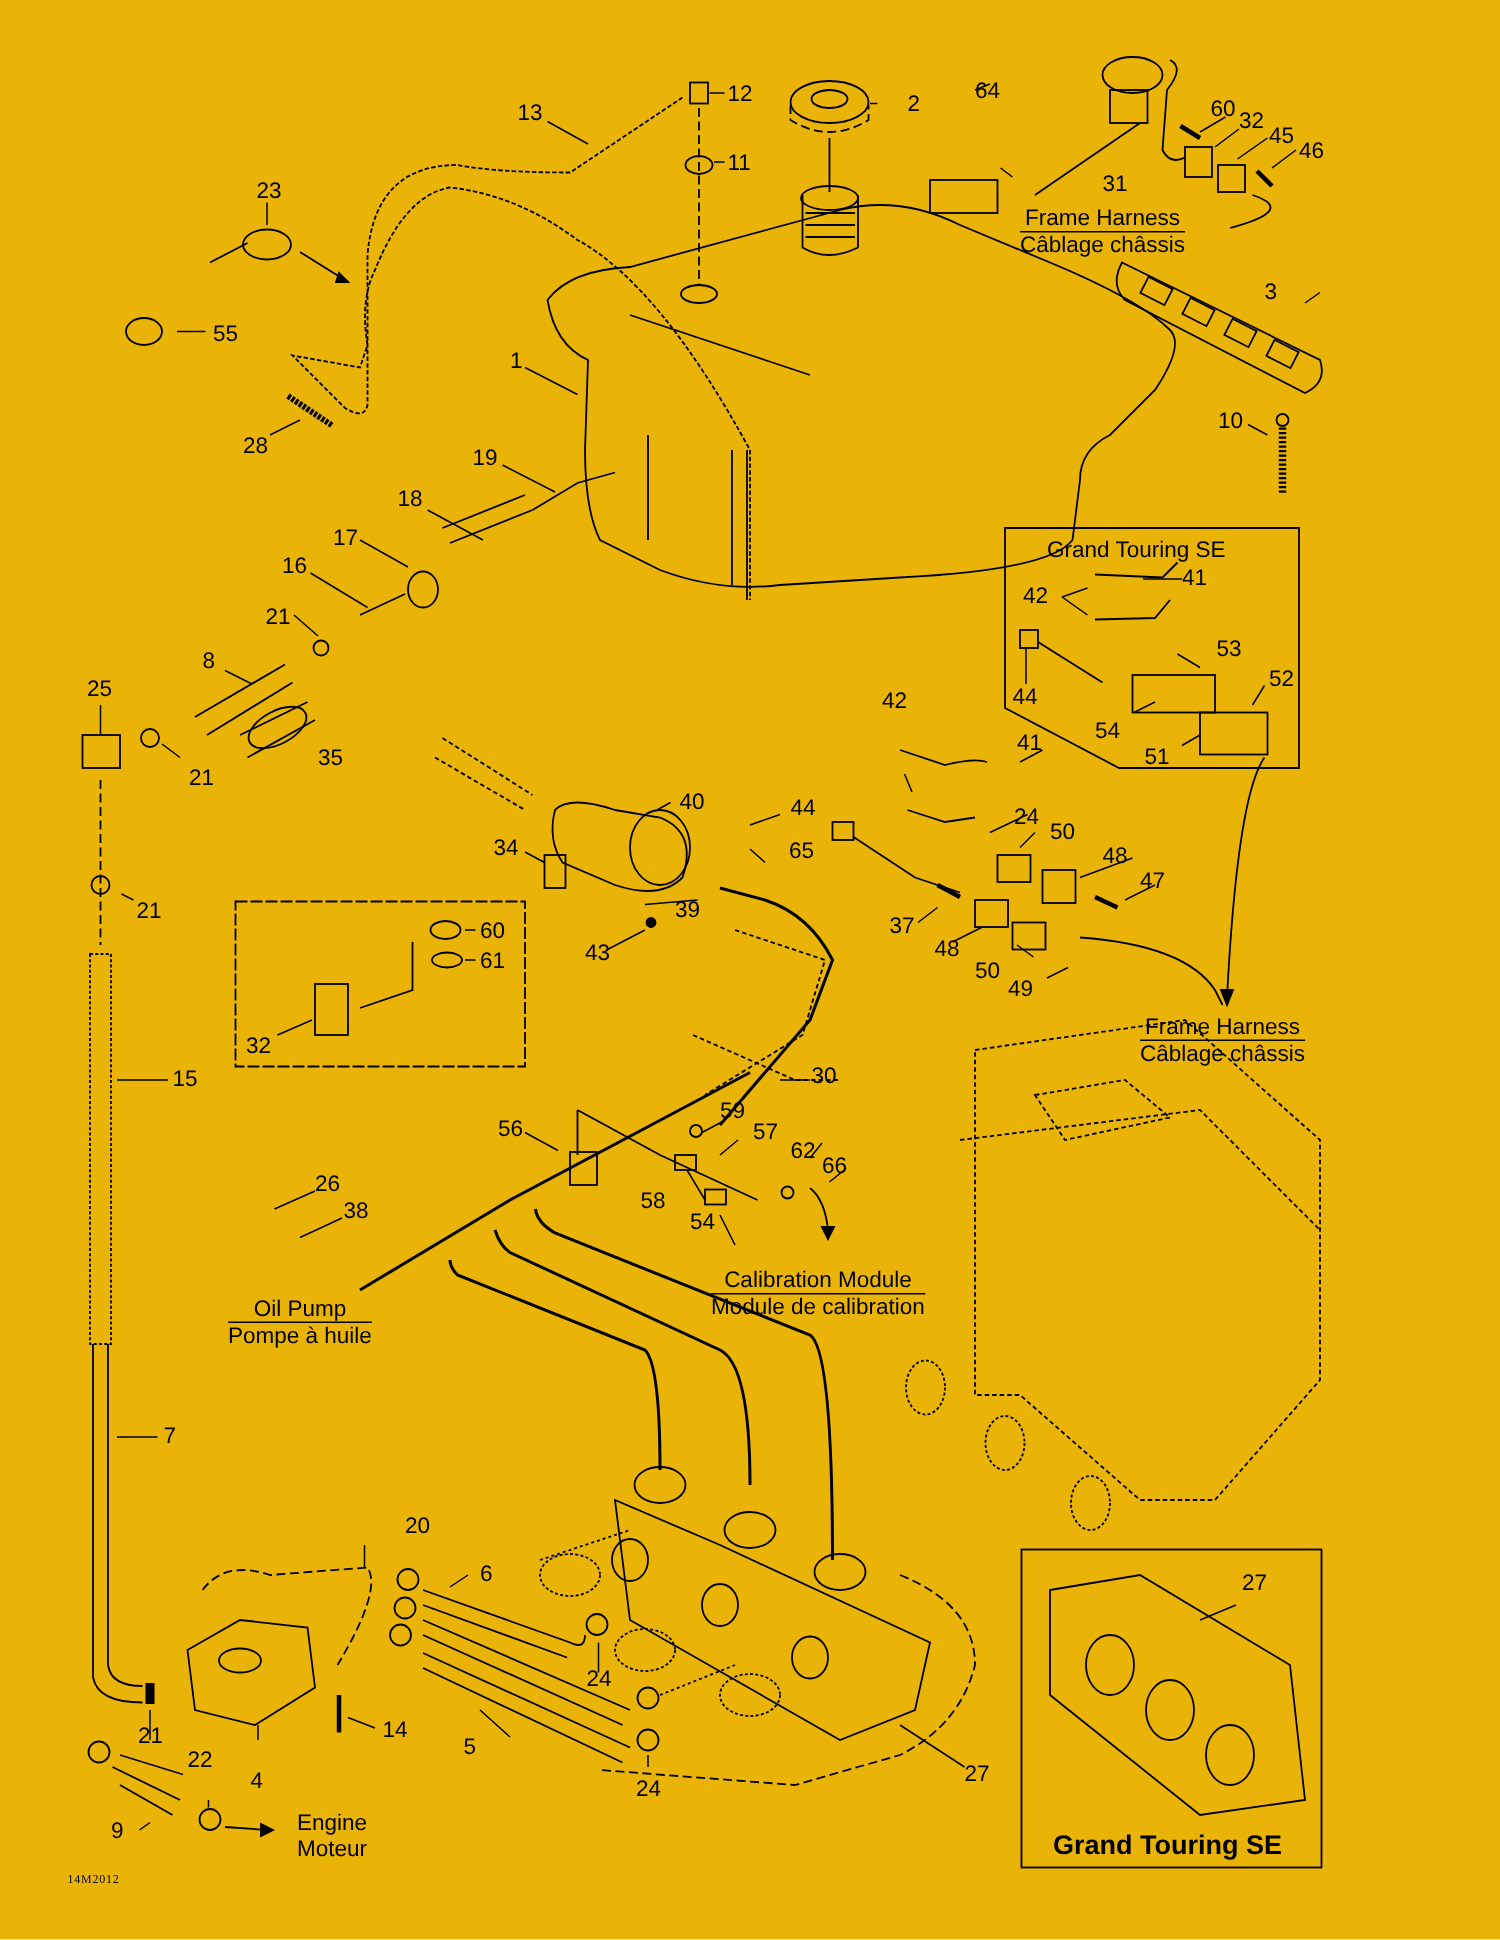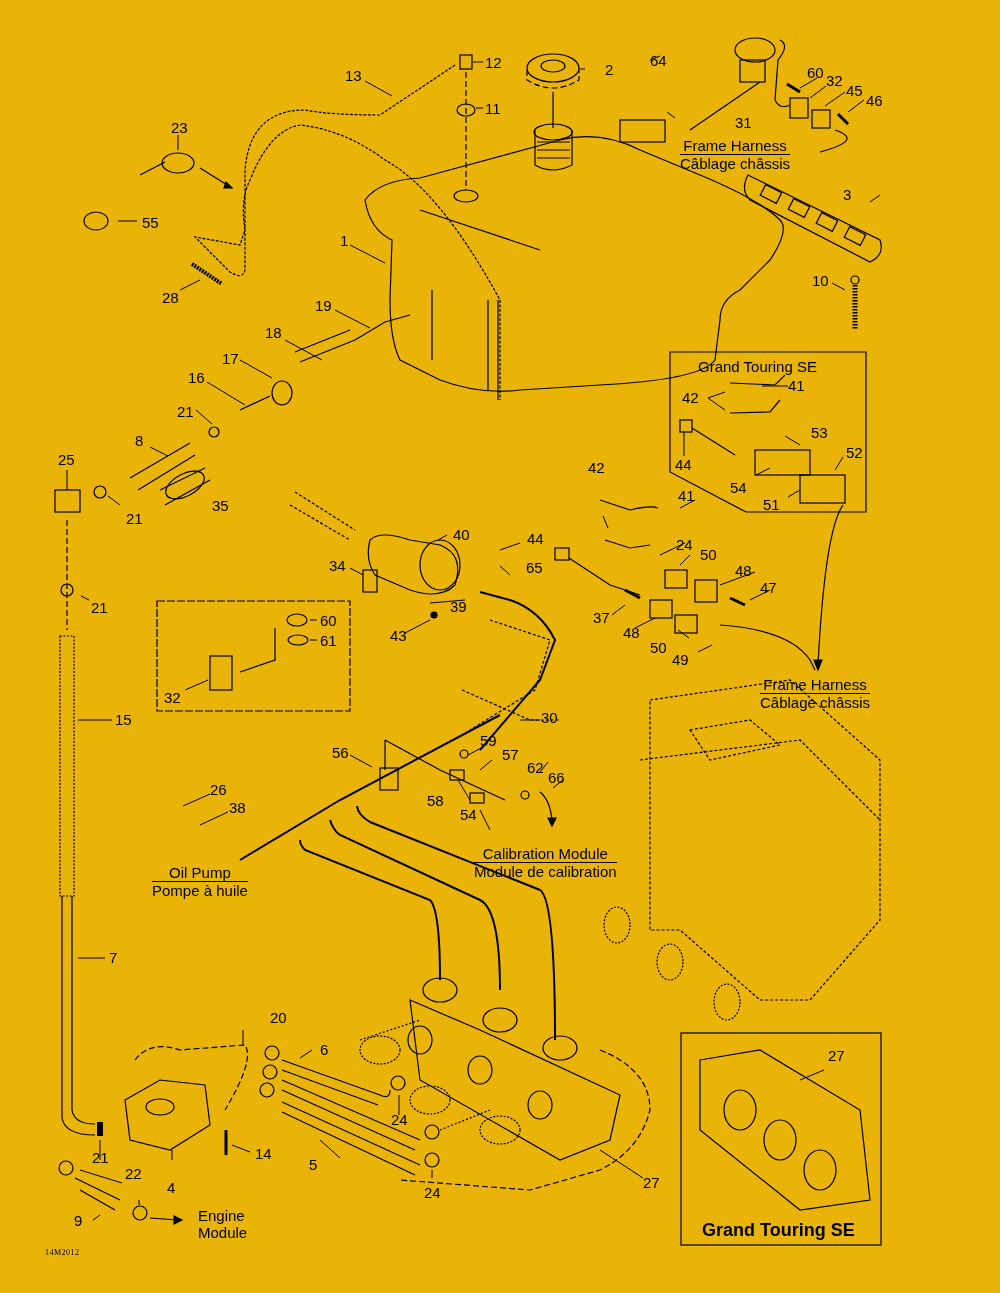--- a/index.html
+++ b/index.html
@@ -381,20 +381,20 @@
 <div class="cap" style="left:474px;top:845px">
   <span class="u">Calibration Module</span>
   <span>Module de calibration</span>
 </div>
 <div class="cap" style="left:152px;top:864px">
   <span class="u">Oil Pump</span>
   <span>Pompe à huile</span>
 </div>
 <div class="cap" style="left:198px;top:1207px;text-align:left">
   <span style="display:block">Engine</span>
-  <span>Module</span>
+  <span>Moteur</span>
 </div>
 
 <span class="boxtitle" style="left:698px;top:358px">Grand Touring SE</span>
 <span class="boxtitle bold" style="left:702px;top:1220px">Grand Touring SE</span>
 
 <span class="code" style="left:45px;top:1248px">14M2012</span>
 </div>
 
 </body></html>

